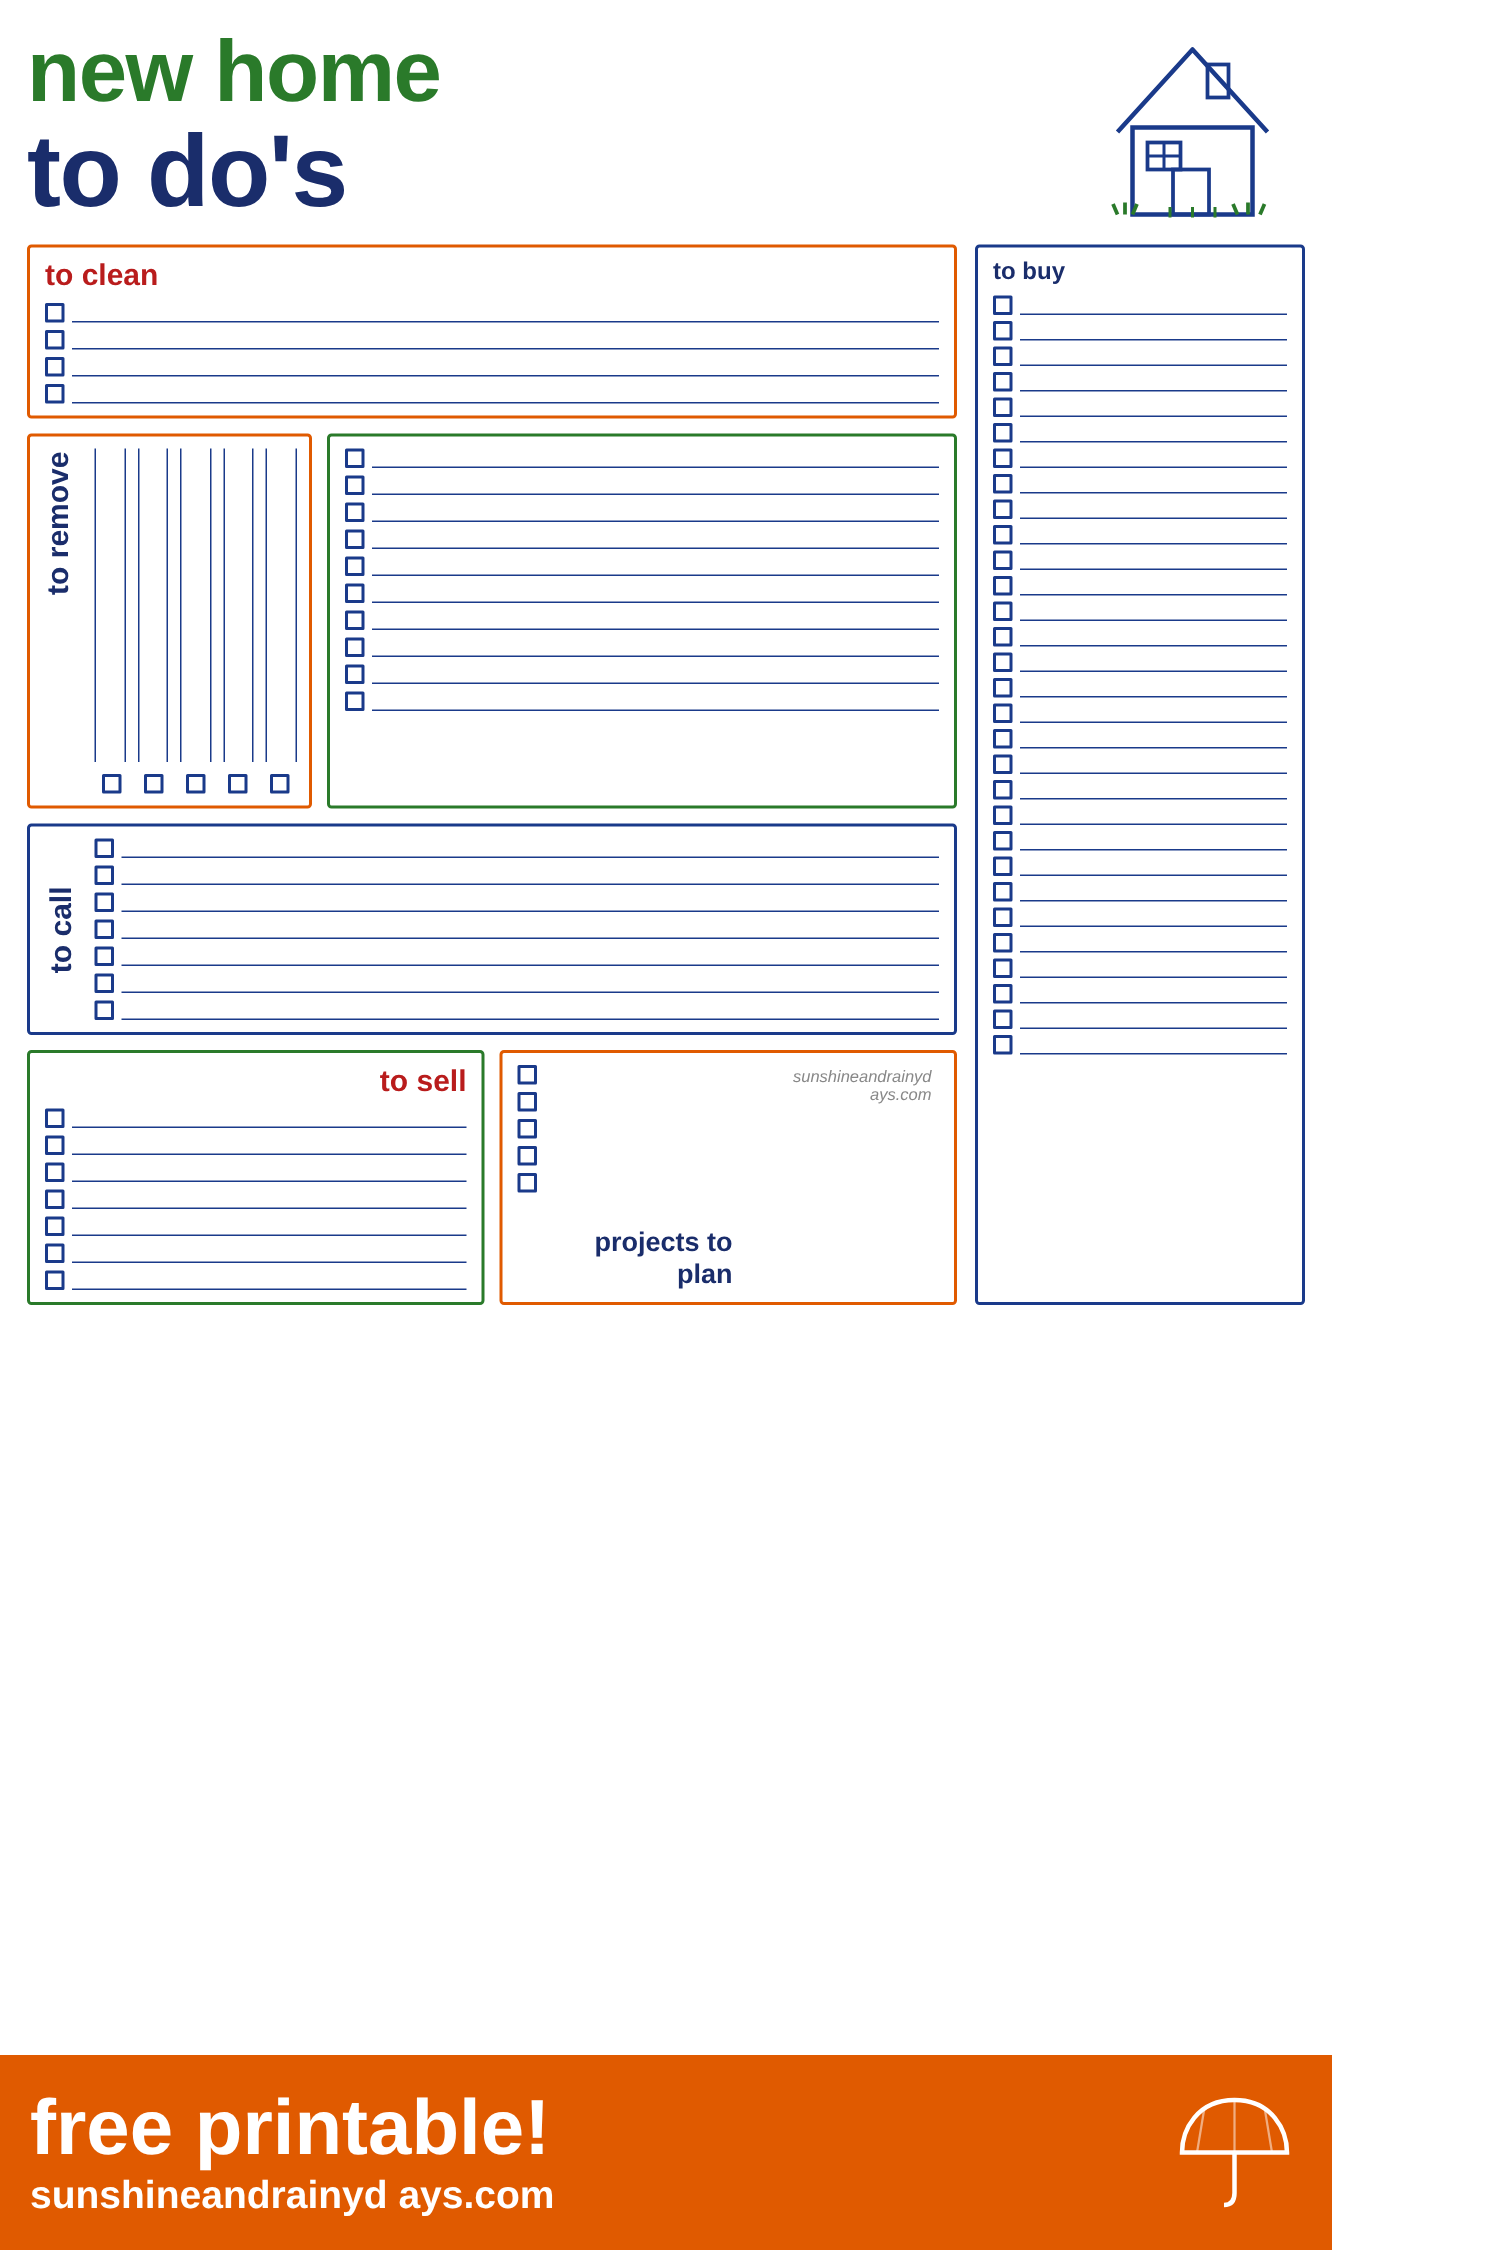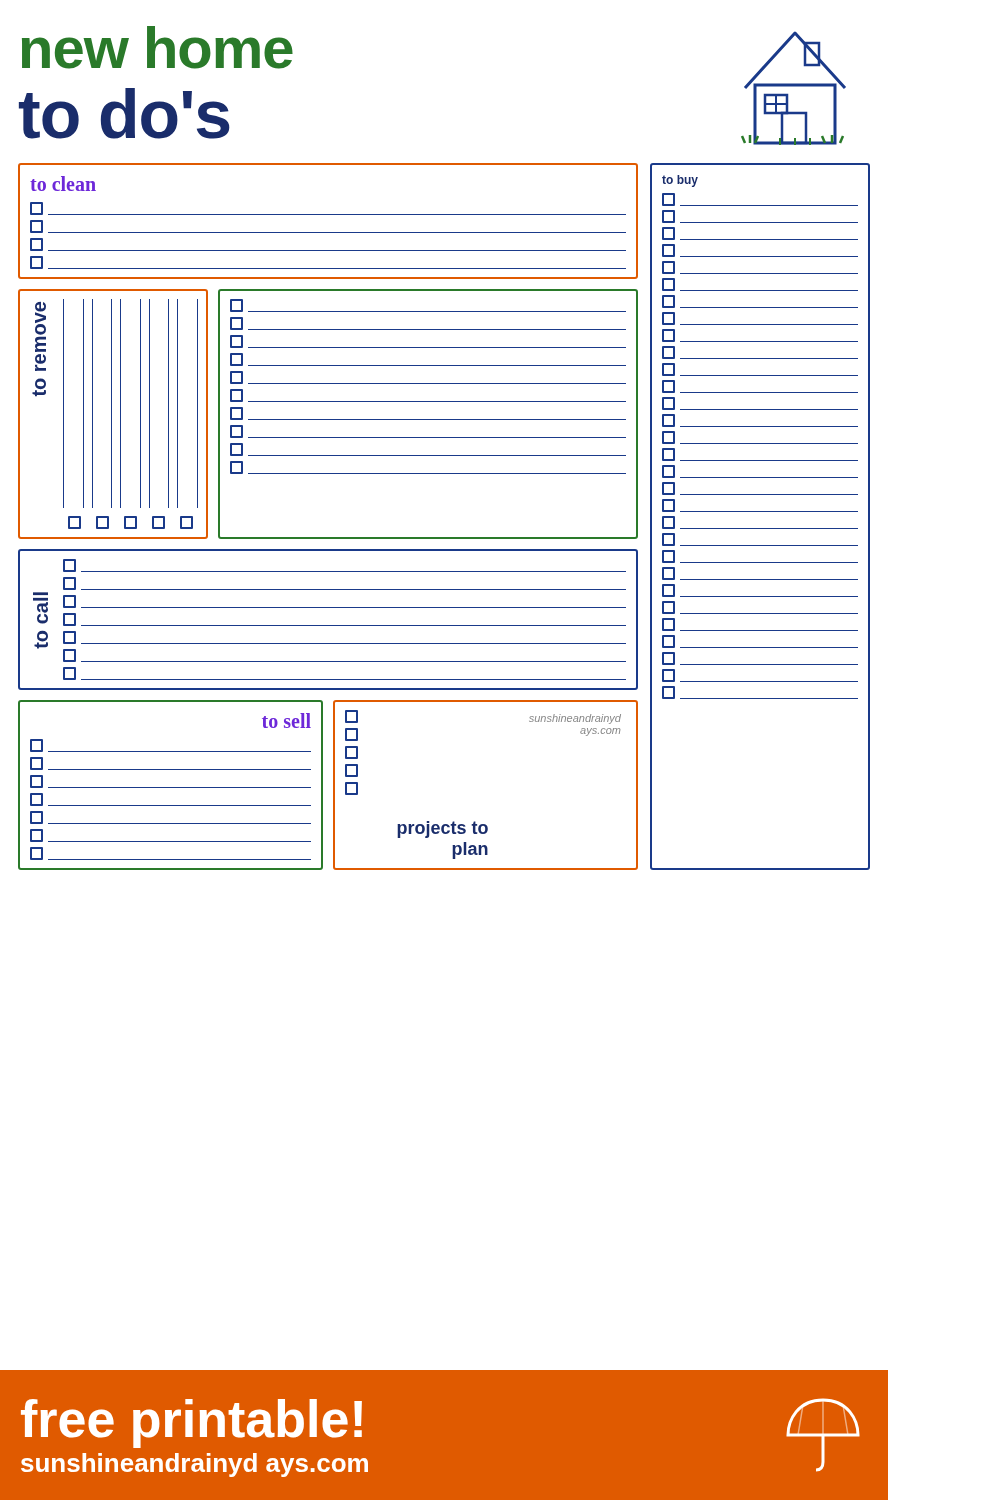--- a/index.html
+++ b/index.html
@@ -81,23 +81,23 @@
     .section-box {
       border: 2.5px solid;
       padding: 8px 10px 8px 10px;
       border-radius: 3px;
     }
     .section-box.orange { border-color: #e05a00; }
 
     .section-title {
       font-size: 20px;
       font-weight: bold;
-      color: #6d28d9;
+      color: #b91c1c;
       margin-bottom: 6px;
-      font-family: Liberation Serif, serif;
+      font-family: Liberation Sans, sans-serif;
     }
 
     
     .checklist {
       display: flex;
       flex-direction: column;
       gap: 5px;
     }
 
     .check-row {
@@ -221,21 +221,21 @@
 
     
     .to-buy-column {
       width: 220px;
       border: 2.5px solid #1a3a8a;
       border-radius: 3px;
       padding: 8px 10px;
     }
 
     .to-buy-title {
-      font-size: 12px;
+      font-size: 16px;
       font-weight: bold;
       color: #1a2d6b;
       margin-bottom: 6px;
     }
 
     .to-buy-checklist {
       display: flex;
       flex-direction: column;
       gap: 4px;
     }

